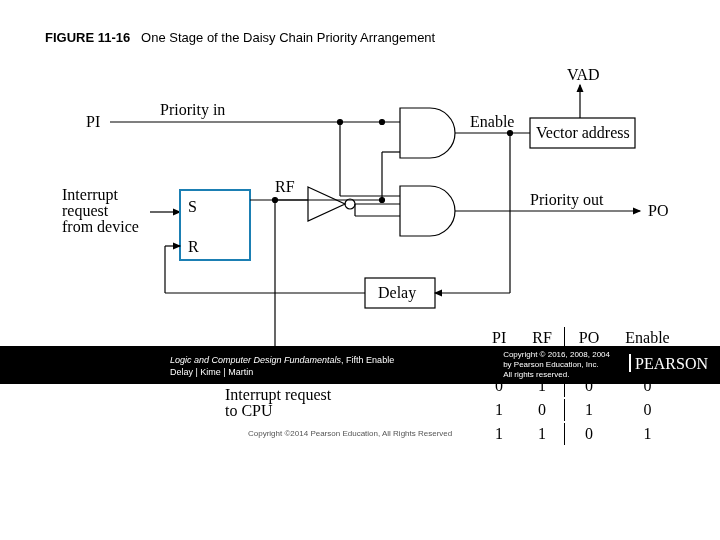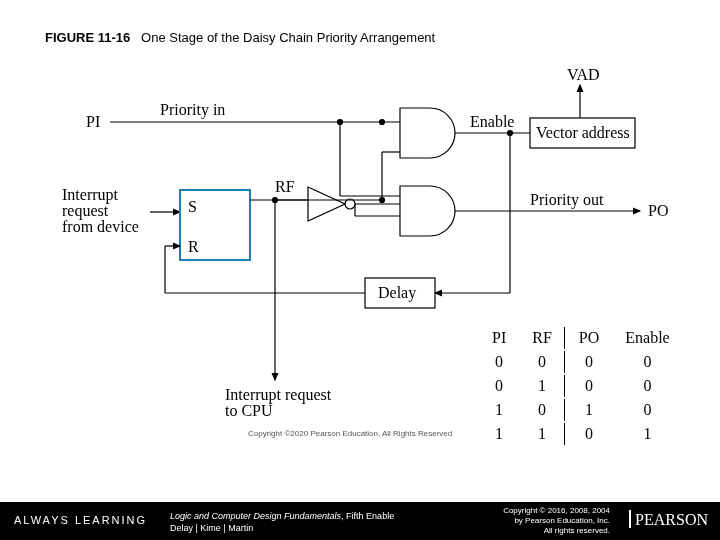--- a/index.html
+++ b/index.html
@@ -1,30 +1,30 @@
 <!DOCTYPE html>
 <html><head>
 <meta charset="utf-8">
 <style>
   html,body{margin:0;padding:0;width:720px;height:540px;background:#fff;font-family:Arial,Helvetica,sans-serif;color:#000;overflow:hidden}
-  .page{position:relative;width:720px;height:540px}
+  .page{position:relative;width:720px;height:384px}
   .figure-title{position:absolute;left:45px;top:30px;font-size:13px}
   .figure-title b{font-weight:bold}
   svg{position:absolute;left:0;top:0}
   .truth-table{position:absolute;left:478px;top:325px;font-family:'Times New Roman',serif;font-size:16px}
   .truth-table td{padding:2px 12px;text-align:center}
   .tt-head{border-bottom:1px solid #000}
   .tt-vsep{border-right:1px solid #000}
   .caption{position:absolute;left:248px;top:429px;font-size:8px;color:#555}
   .footer{position:absolute;left:0;bottom:0;width:720px;height:38px;background:#000;color:#fff}
   .always{position:absolute;left:14px;top:12px;font-size:11px;letter-spacing:2px}
   .always .l{font-weight:300}
   .book{position:absolute;left:170px;top:8px;font-size:9px;line-height:12px}
   .book i{}
-  .copy{position:absolute;right:110px;top:4px;font-size:8px;line-height:10px;text-align:right}
+  .copy{position:absolute;right:110px;top:4px;font-size:8px;line-height:10px;}
   .pearson{position:absolute;right:12px;top:8px;font-family:Liberation Serif, serif;font-size:16px}
   .pearson .bar{display:inline-block;width:2px;height:18px;background:#fff;vertical-align:-3px;margin-right:4px}
 </style>
 </head>
 <body>
 <div class="page">
 
 <div class="figure-title">
   <b>FIGURE 11-16</b>
   &nbsp;&nbsp;<span>One Stage of the Daisy Chain Priority Arrangement</span>
@@ -145,26 +145,23 @@
         </tr>
   <tr>
           <td>1</td>
           <td class="tt-vsep">1</td>
           <td>0</td>
           <td>1</td>
         </tr>
 </tbody>
     </table>
 
-<div class="caption">Copyright ©2020 Pearson Education, All Rights Reserved</div>
+<div class="caption">Copyright ©2014 Pearson Education, All Rights Reserved</div>
 
 <div class="footer">
-  <div class="always">
-    <span>ALWAYS</span> <span class="l">LEARNING</span>
-  </div>
   <div class="book">
     <i>Logic and Computer Design Fundamentals</i><span>, Fifth Enable</span><br>
     <span>Delay | Kime | Martin</span>
   </div>
   <div class="copy">
     Copyright © 2016, 2008, 2004<br>by Pearson Education, Inc.<br>All rights reserved.
   </div>
   <div class="pearson">
     <span class="bar"></span><span>PEARSON</span>
   </div>

